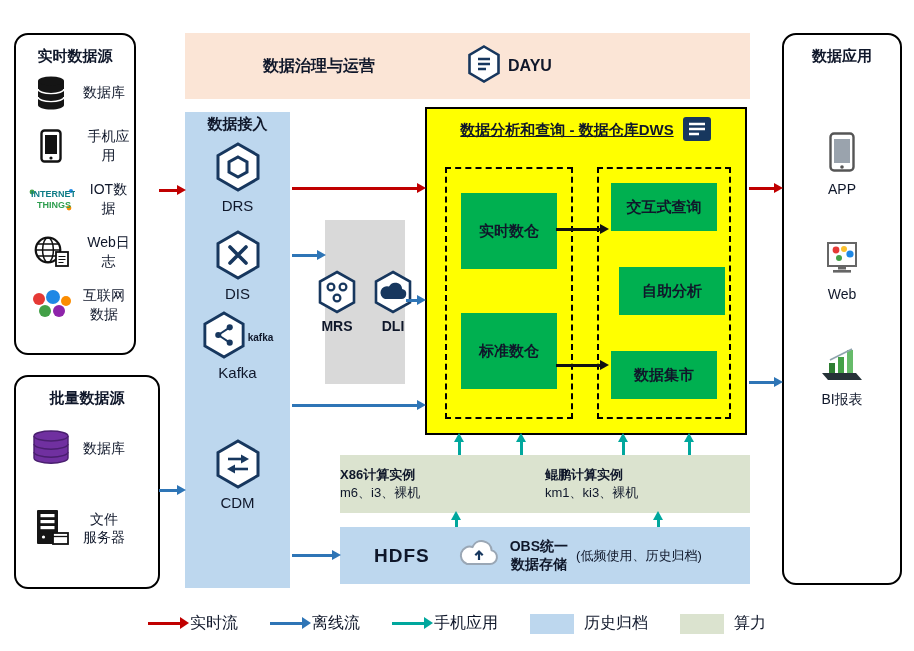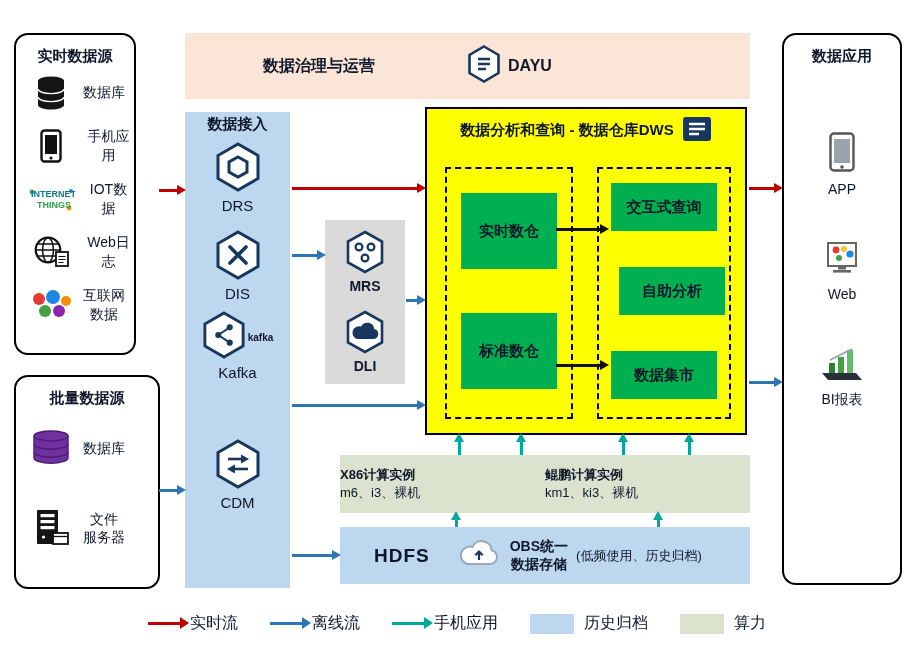--- a/index.html
+++ b/index.html
@@ -27,27 +27,27 @@
   
   #ingest{position:absolute;left:185px;top:112px;width:105px;height:476px;background:#bdd7ee;
           display:flex;flex-direction:column;align-items:center;}
   .ing-item{display:flex;flex-direction:column;align-items:center;}
   .ing-label{font-weight:normal;font-size:15px;margin-top:1px;}
   .kafka-row{display:flex;align-items:center;gap:2px;}
   .kafka-logo{font-size:10px;font-weight:bold;}
 
   
   #proc{position:absolute;left:325px;top:220px;width:80px;height:164px;background:#d9d9d9;
-        display:flex;flex-direction:column;align-items:center;justify-content:center;gap:16px;}
+        display:flex;flex-direction:row;align-items:center;justify-content:center;gap:16px;}
   .proc-item{display:flex;flex-direction:column;align-items:center;}
   .proc-label{font-weight:bold;font-size:14px;}
 
   
   #dws{position:absolute;left:425px;top:107px;width:322px;height:328px;background:#ffff00;
-       border:2.5px solid #000;box-sizing:border-box;}
+       border:2.5px solid #000;box-sizing:border-box;text-decoration:underline;}
   .dws-title{display:flex;align-items:center;justify-content:center;gap:8px;margin-top:7px;
              font-weight:bold;font-size:15px;}
   .dash{position:absolute;border:2px dashed #000;box-sizing:border-box;}
   #dash-left{left:18px;top:58px;width:128px;height:252px;}
   #dash-right{left:170px;top:58px;width:134px;height:252px;}
   .gbox{position:absolute;background:#00b050;display:flex;align-items:center;justify-content:center;
         font-weight:bold;font-size:15px;text-align:center;}
   #g-rt{left:34px;top:84px;width:96px;height:76px;}
   #g-std{left:34px;top:204px;width:96px;height:76px;}
   #g-iq{left:184px;top:74px;width:106px;height:48px;}

